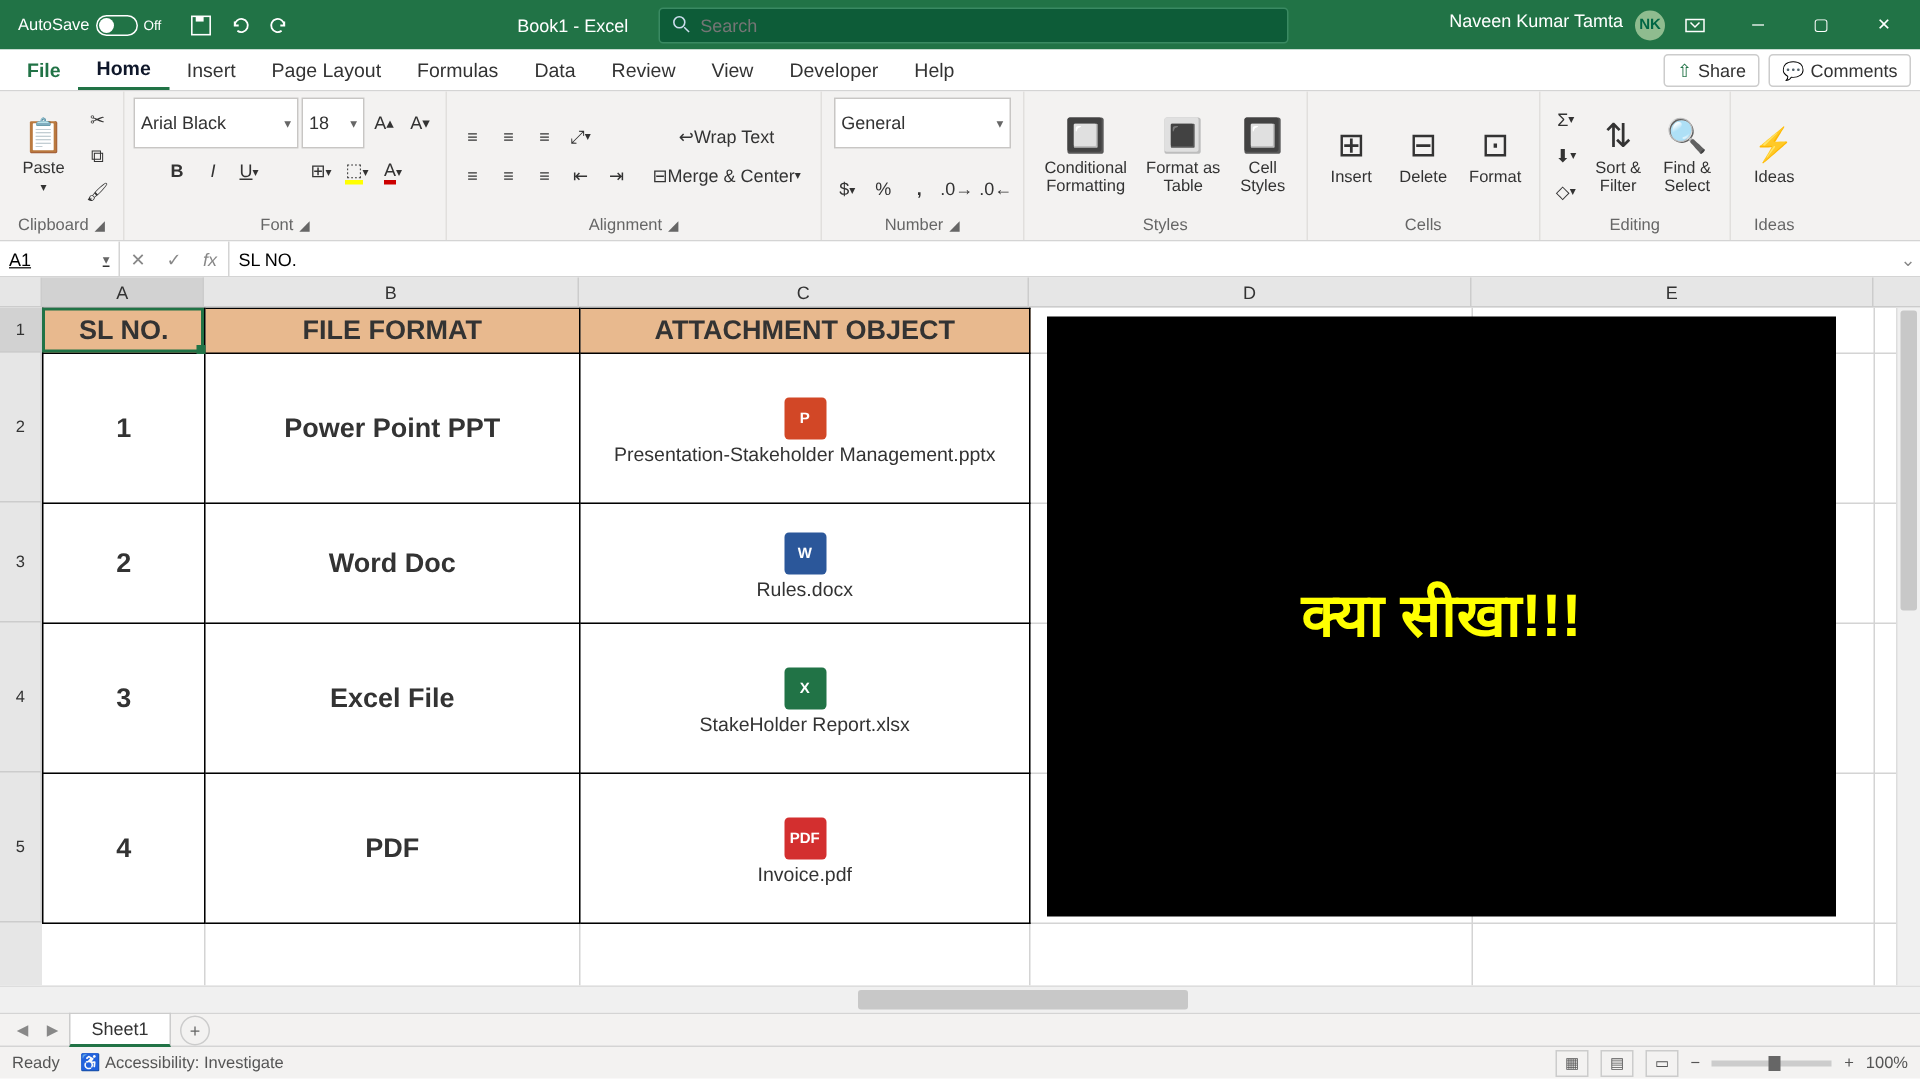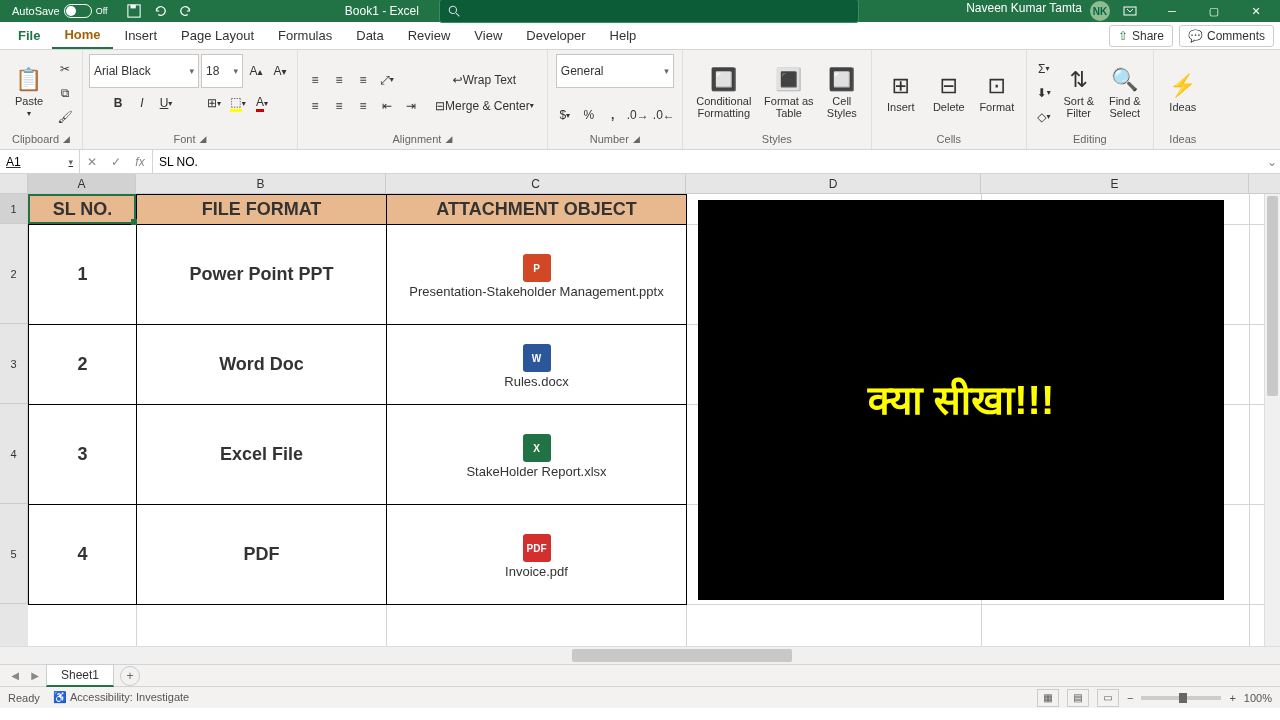--- a/index.html
+++ b/index.html
@@ -1,38 +1,38 @@
 <!DOCTYPE html>
 <html><head>
 <meta charset="utf-8">
 <style>
 * { margin:0; padding:0; box-sizing:border-box; font-family:"Segoe UI",Arial,sans-serif; }
 body { width:1280px; height:720px; overflow:hidden; background:#fff; font-size:12px; color:#333; }
 
 
-.titlebar { height:22px; background:#217346; display:flex; align-items:center; color:#fff; padding:0 4px; }
+.titlebar { height:33px; background:#217346; display:flex; align-items:center; color:#fff; padding:0 4px; }
 .autosave { display:flex; align-items:center; gap:4px; padding:0 8px; font-size:11px; }
 .toggle { width:28px; height:14px; border:1px solid #fff; border-radius:8px; position:relative; display:flex; align-items:center; }
 .toggle::after { content:""; width:10px; height:10px; background:#fff; border-radius:50%; margin-left:1px; }
 .qat { display:flex; gap:2px; margin-left:6px; }
 .qat-btn { width:24px; height:24px; display:flex; align-items:center; justify-content:center; cursor:pointer; }
 .title-center { flex:1; display:flex; align-items:center; gap:20px; margin-left:40px;justify-content:center; }
 .doc-title { font-size:12px; }
 .searchbox { flex:0 0 420px; height:24px; background:#0d5c38; border:1px solid #3a8a62; border-radius:3px; display:flex; align-items:center; padding:0 8px; gap:6px; color:#cde; }
 .searchbox input { background:transparent; border:none; outline:none; color:#cde; font-size:12px; flex:1; }
 .user-area { display:flex; align-items:flex-start; gap:8px; margin-right:0; }
 .avatar { width:20px; height:20px; border-radius:50%; background:#8fbc8f; color:#064; display:flex; align-items:center; justify-content:center; font-size:10px; font-weight:bold; }
 .win-btns { display:flex; gap:2px; }
 .win-btn { width:40px; height:28px; display:flex; align-items:center; justify-content:center; cursor:pointer; font-size:11px; }
 
 
 .ribbon-tabs { height:28px; background:#fff; display:flex; align-items:center; border-bottom:1px solid #d4d4d4; padding:0 6px; }
 .tab { padding:5px 12px; font-size:13px; cursor:pointer; }
 .tab.file { color:#217346; font-weight:600; }
-.tab.active { border-bottom:2px solid #217346; color:#a16207; font-weight:600; }
+.tab.active { border-bottom:2px solid #217346; color:#0f172a; font-weight:600; }
 .tabs-right { margin-left:auto; display:flex; gap:6px; }
 .share-btn,.comment-btn { border:1px solid #ccc; border-radius:3px; padding:3px 8px; font-size:12px; cursor:pointer; display:flex; align-items:center; gap:4px; }
 
 
 .ribbon { height:100px; background:#f3f2f1; border-bottom:1px solid #d4d4d4; display:flex; }
 .group { border-right:1px solid #e1dfdd; padding:4px 6px 2px; display:flex; flex-direction:column; }
 .group-body { flex:1; display:flex; align-items:center; gap:2px; }
 .group-label { text-align:center; font-size:11px; color:#666; padding:2px 0; display:flex; align-items:center; justify-content:center; gap:4px; }
 .dialog-launch { font-size:9px; color:#666; cursor:pointer; }
 .rbtn { min-width:22px; height:22px; display:flex; align-items:center; justify-content:center; cursor:pointer; border:1px solid transparent; font-size:12px; }
@@ -130,20 +130,21 @@
         </svg>
       </div>
   </div>
   <div class="title-center">
     <span class="doc-title">Book1  -  Excel</span>
     <div class="searchbox">
       <svg width="13" height="13" viewBox="0 0 16 16">
           <circle cx="6" cy="6" r="4.5" fill="none" stroke="#cde" stroke-width="1.3"></circle>
           <line x1="10" y1="10" x2="14" y2="14" stroke="#cde" stroke-width="1.3"></line>
         </svg>
+      <input placeholder="Search" style="">
     </div>
   </div>
   <div class="user-area">
     <span>Naveen Kumar Tamta</span>
     <span class="avatar">NK</span>
   </div>
   <div class="win-btns">
     <div class="win-btn">
         <svg width="14" height="10" viewBox="0 0 14 10">
           <rect x="1" y="1" width="12" height="8" fill="none" stroke="#fff"></rect>

